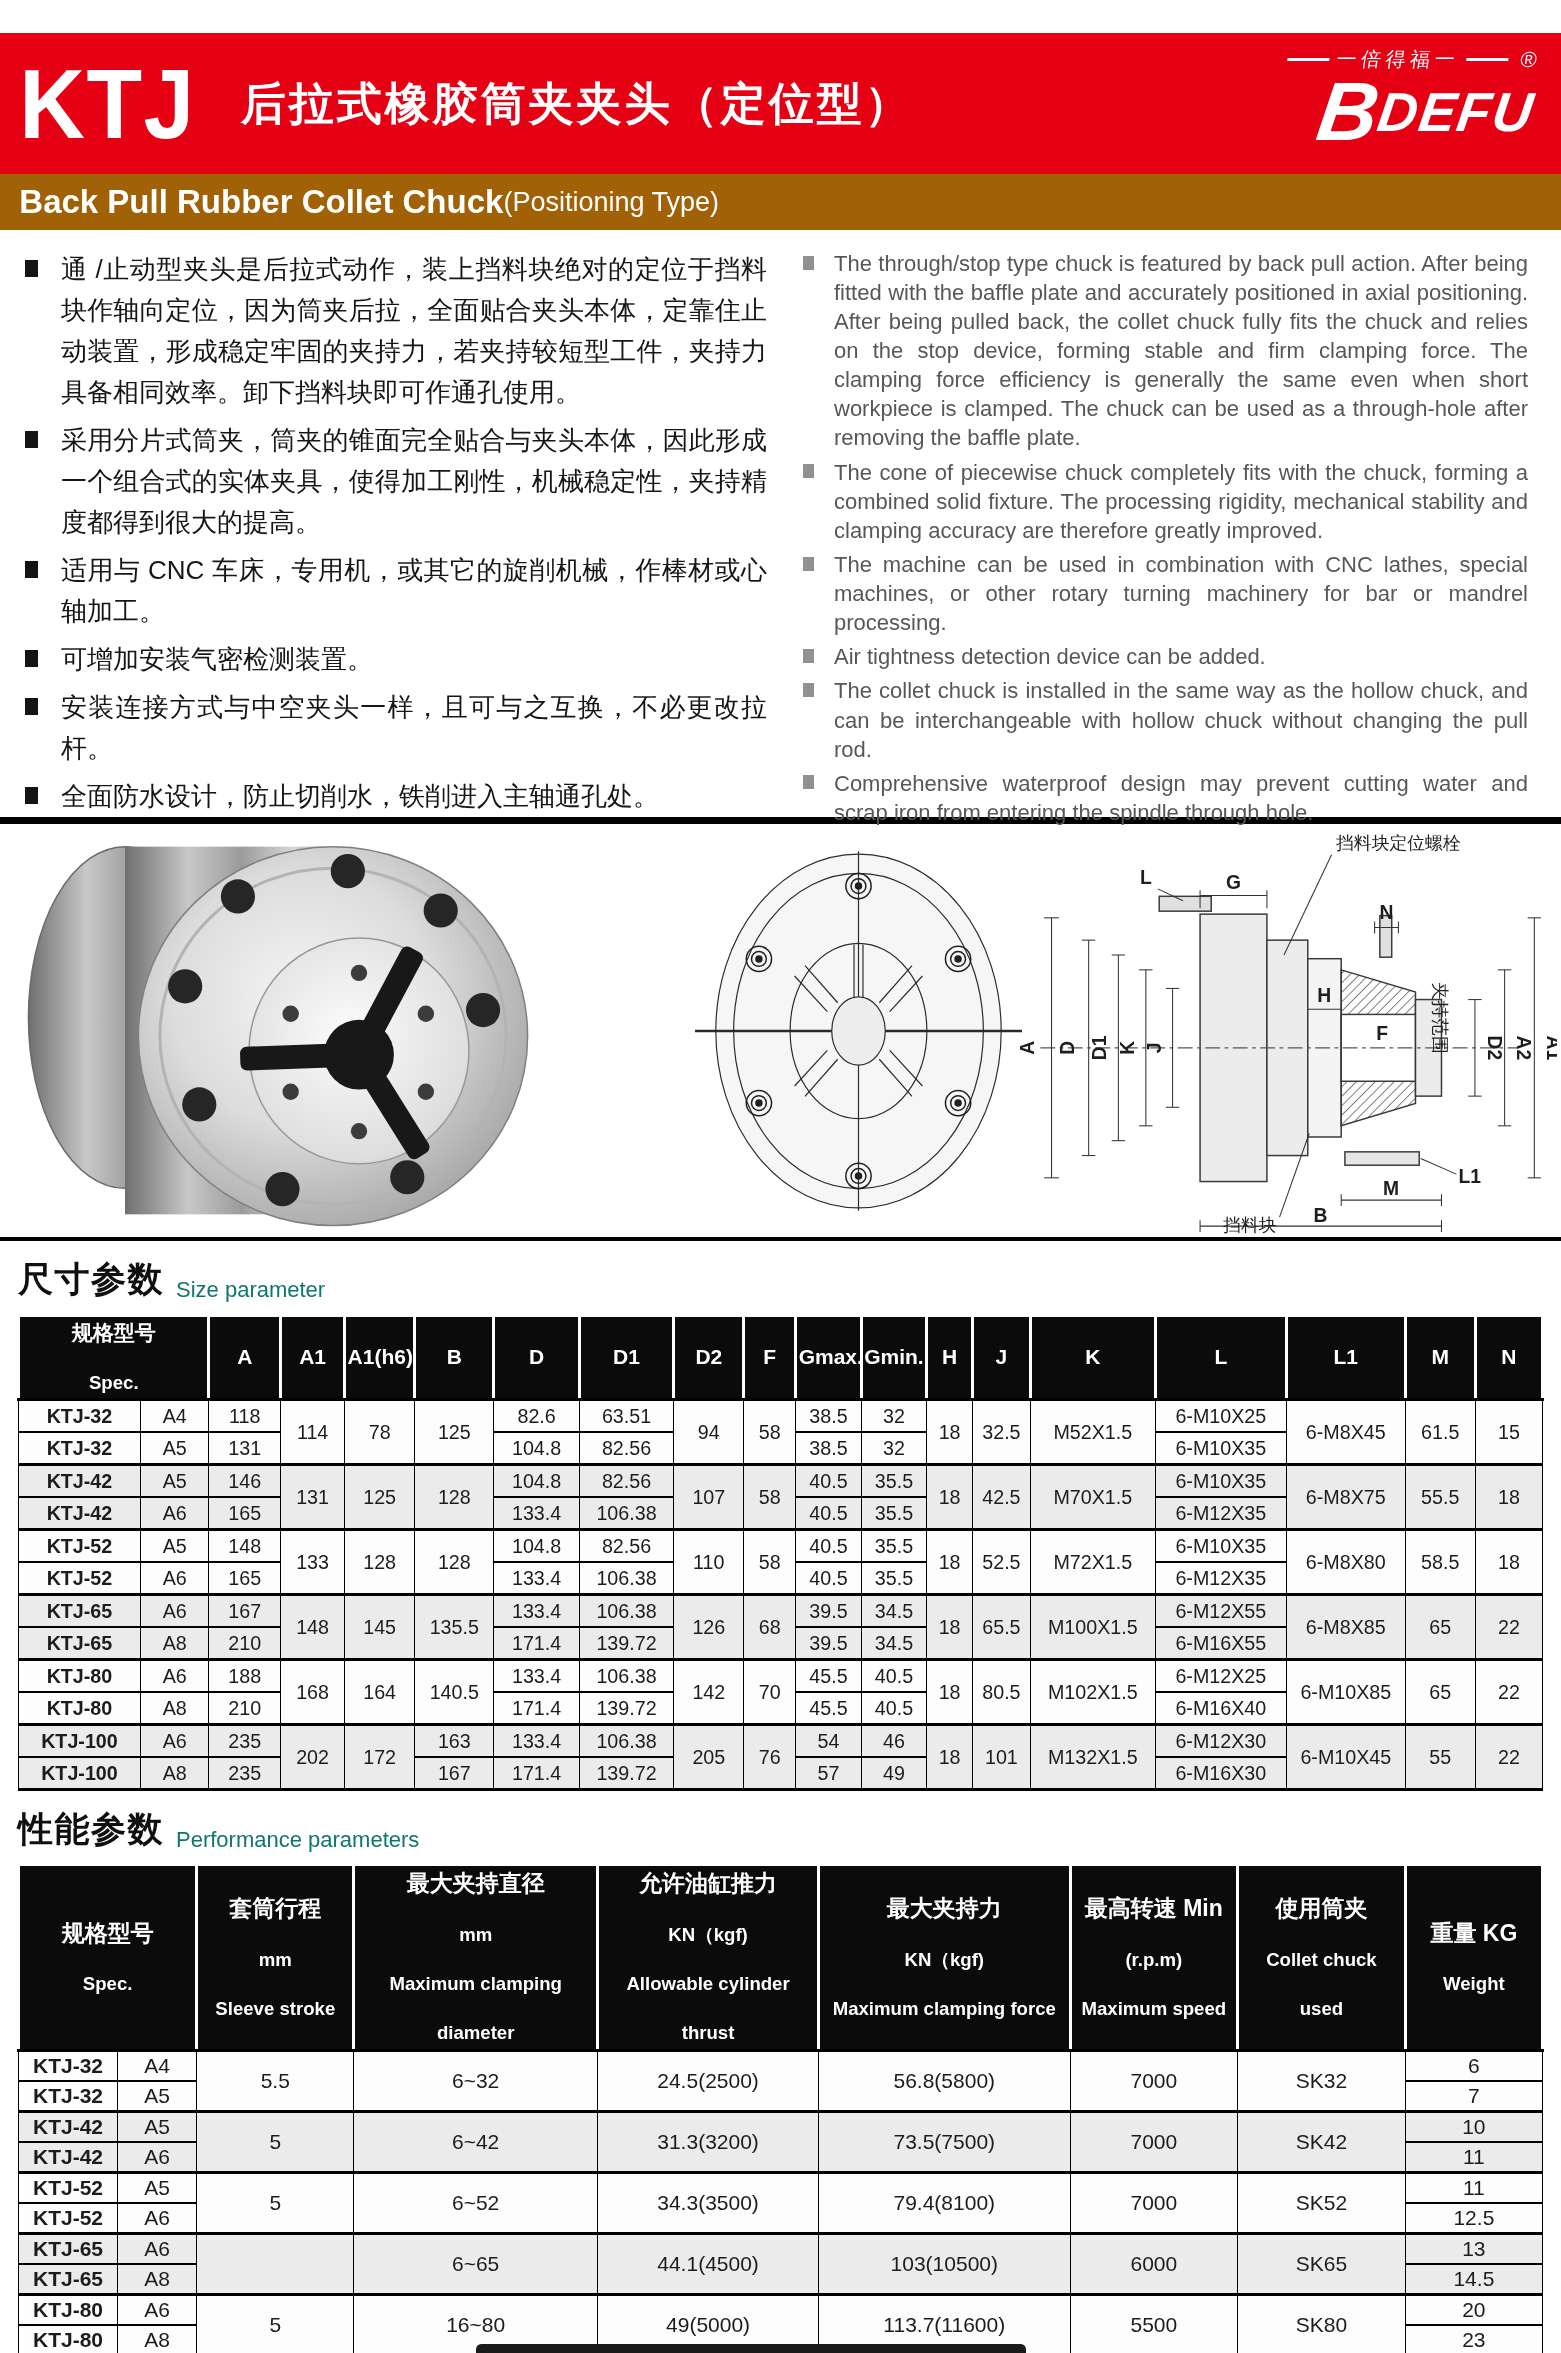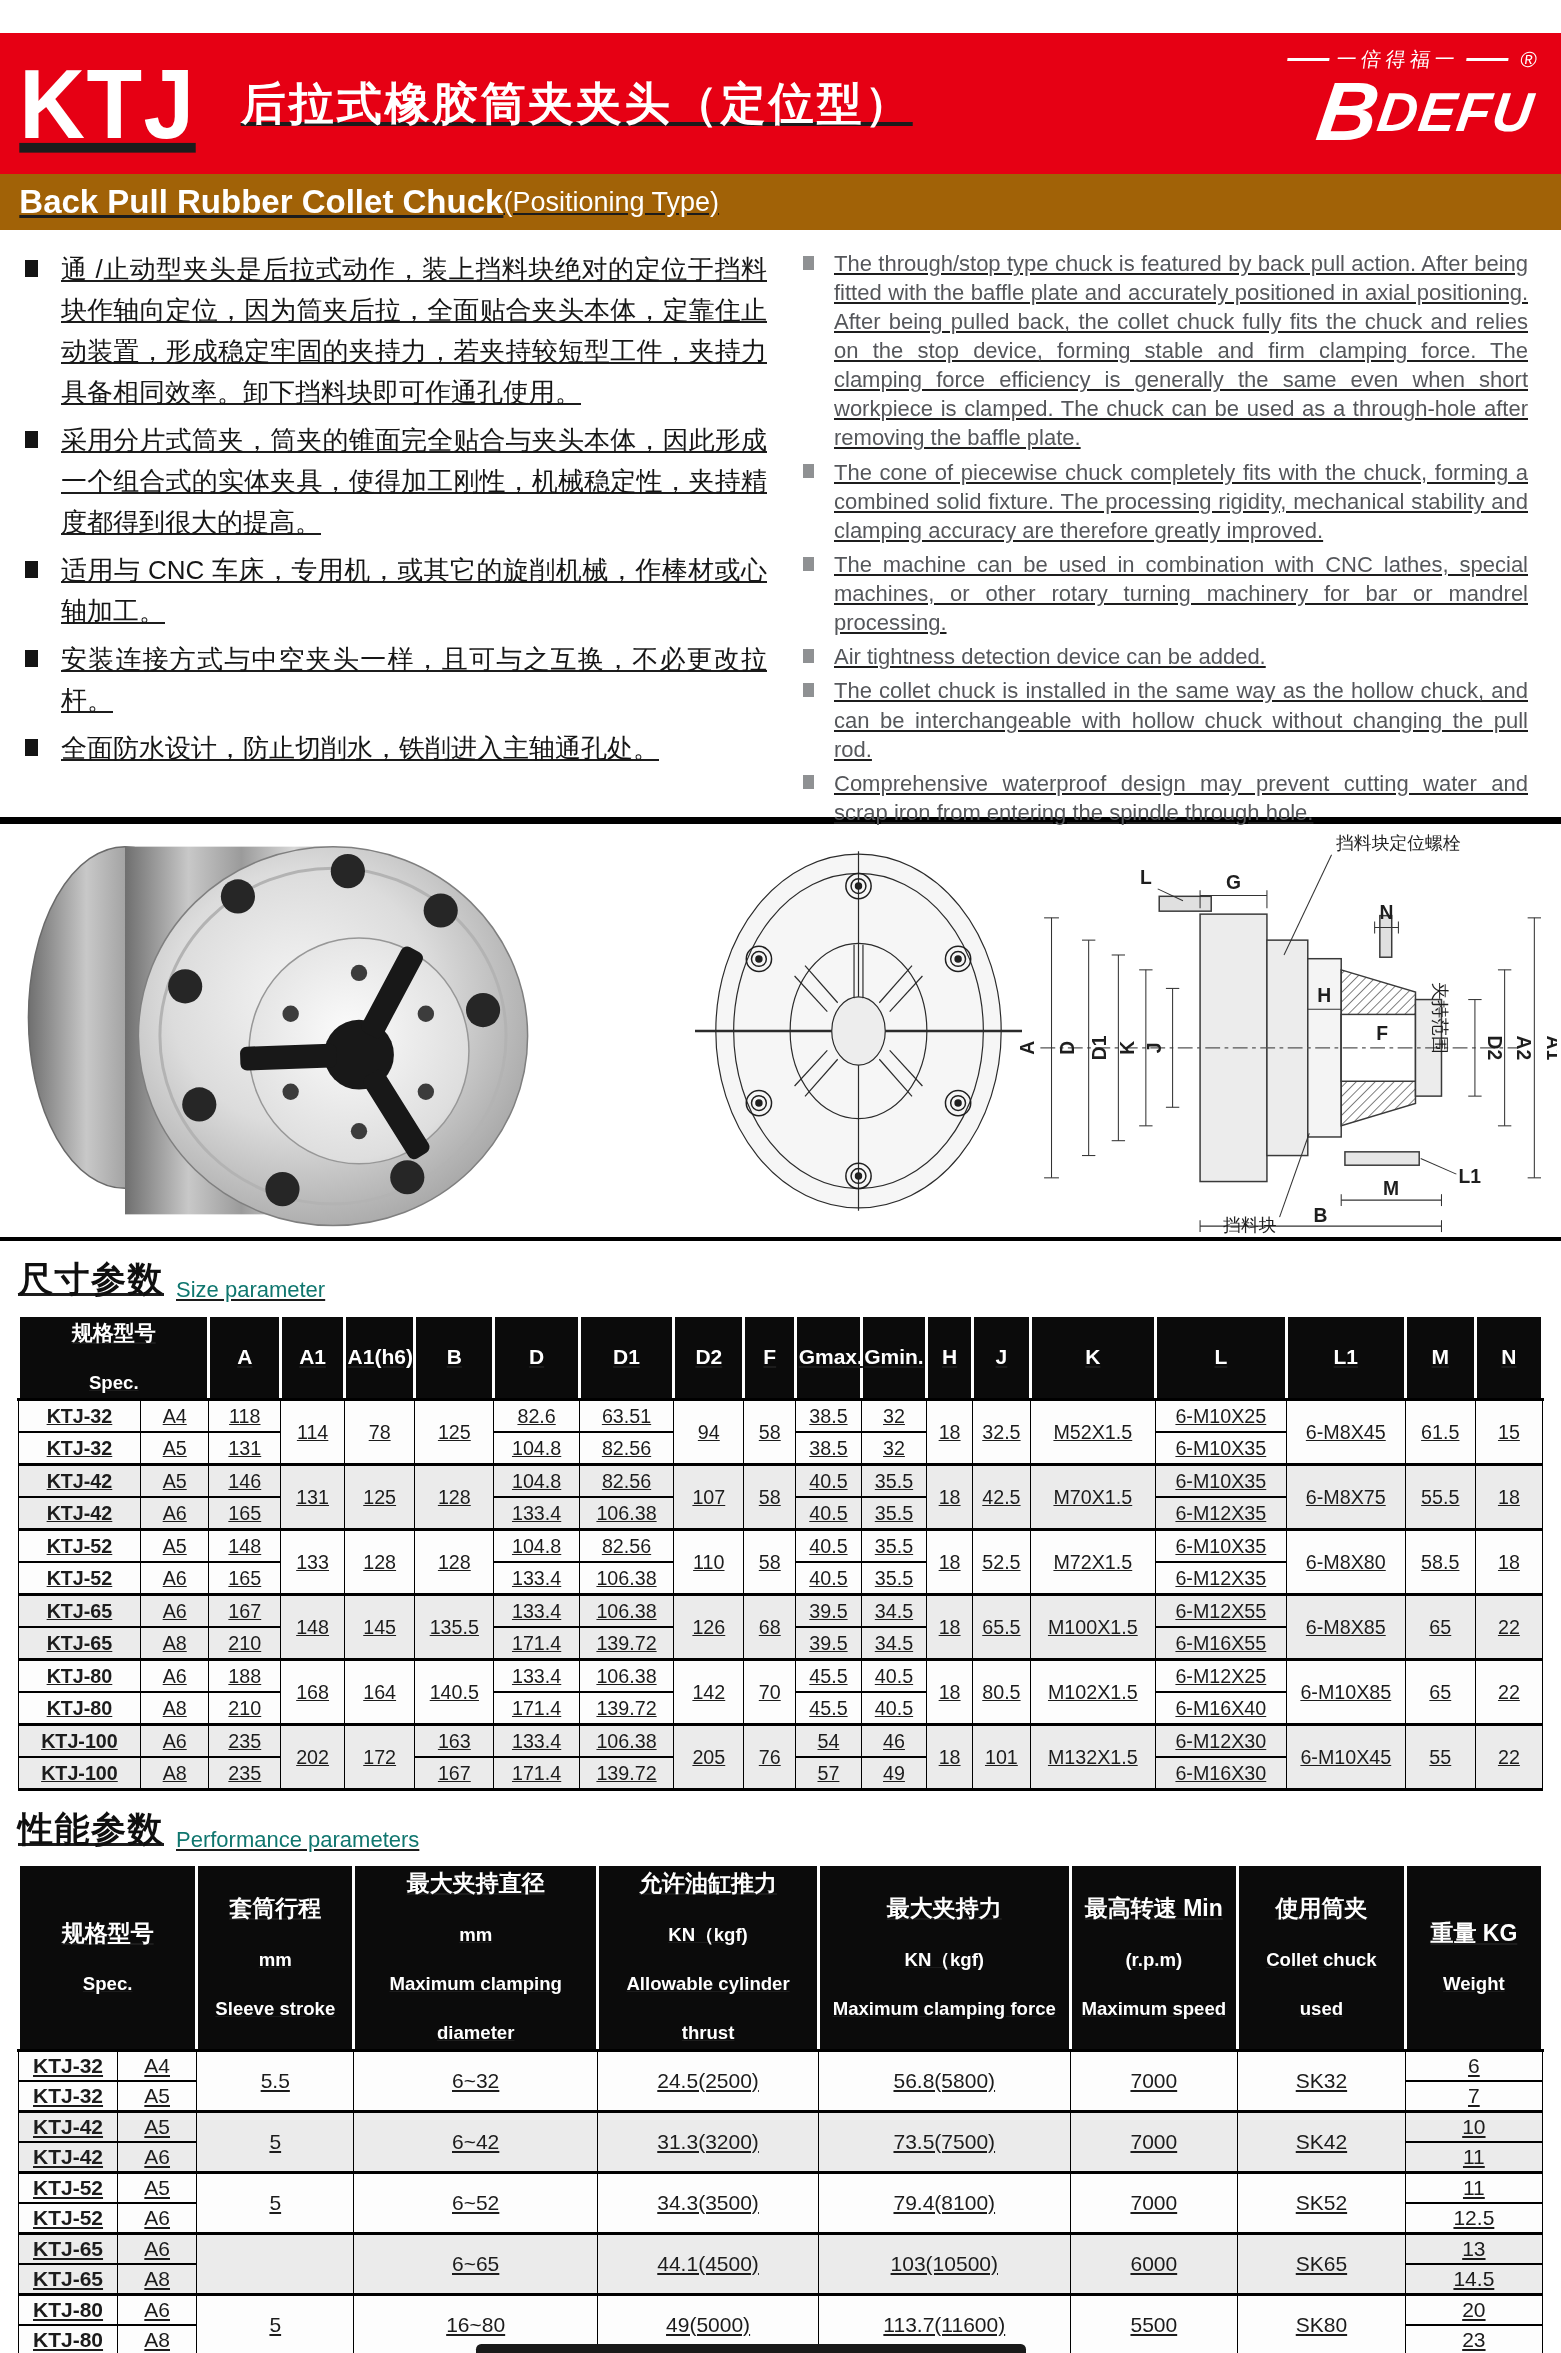--- a/index.html
+++ b/index.html
@@ -1,17 +1,17 @@
 <!DOCTYPE html>
 <html style="font-size:12px"><head>
 <meta charset="utf-8">
 <style>
   html,body{margin:0;padding:0;background:#ffffff;}
   .page{position:relative;width:1561px;height:2354px;background:#fff;overflow:hidden;
-        font-family:"Liberation Sans","DejaVu Sans",sans-serif;color:#1c1c1c;text-decoration:underline;}
+        font-family:"Liberation Sans","DejaVu Sans",sans-serif;color:#1c1c1c;}
   .top-white{height:33px;}
   
   .topbar{height:141px;background:#e60014;display:flex;align-items:center;position:relative;}
   .ktj{color:#fff;font-size:91px;font-weight:800;letter-spacing:1.5px;margin-left:19.3px;line-height:1;
        transform:scaleY(1.08);}
   .title-cn{color:#fff;font-size:45px;font-weight:bold;margin-left:45px;letter-spacing:3px;}
   .brand{position:absolute;right:25px;top:13.4px;color:#fff;text-align:right;transform:skewX(-8deg);}
   .brand-top{font-size:20px;letter-spacing:4.5px;display:flex;align-items:center;justify-content:flex-end;gap:7.4px;}
   .brand-top .dash{display:inline-block;width:42px;height:3.7px;background:#fff;}
   .brand-top .reg{font-size:22px;margin-left:4.5px;}
@@ -94,20 +94,21 @@
   <div class="subbar">
     <span class="sub-en">Back Pull Rubber Collet Chuck</span>
       <span class="sub-paren">(Positioning Type)</span>
   </div>
 
   <section class="features">
     <ul class="feat-cn">
         <li>通 /止动型夹头是后拉式动作，装上挡料块绝对的定位于挡料块作轴向定位，因为筒夹后拉，全面贴合夹头本体，定靠住止动装置，形成稳定牢固的夹持力，若夹持较短型工件，夹持力具备相同效率。卸下挡料块即可作通孔使用。</li>
         <li>采用分片式筒夹，筒夹的锥面完全贴合与夹头本体，因此形成一个组合式的实体夹具，使得加工刚性，机械稳定性，夹持精度都得到很大的提高。</li>
         <li>适用与 CNC 车床，专用机，或其它的旋削机械，作棒材或心轴加工。</li>
+        <li>可增加安装气密检测装置。</li>
         <li>安装连接方式与中空夹头一样，且可与之互换，不必更改拉杆。</li>
         <li>全面防水设计，防止切削水，铁削进入主轴通孔处。</li>
       </ul>
     <ul class="feat-en">
         <li>The through/stop type chuck is featured by back pull action. After being fitted with the baffle plate and accurately positioned in axial positioning. After being pulled back, the collet chuck fully fits the chuck and relies on the stop device, forming stable and firm clamping force. The clamping force efficiency is generally the same even when short workpiece is clamped. The chuck can be used as a through-hole after removing the baffle plate.</li>
         <li>The cone of piecewise chuck completely fits with the chuck, forming a combined solid fixture. The processing rigidity, mechanical stability and clamping accuracy are therefore greatly improved.</li>
         <li>The machine can be used in combination with CNC lathes, special machines, or other rotary turning machinery for bar or mandrel processing.</li>
         <li>Air tightness detection device can be added.</li>
         <li>The collet chuck is installed in the same way as the hollow chuck, and can be interchangeable with hollow chuck without changing the pull rod.</li>
         <li>Comprehensive waterproof design may prevent cutting water and scrap iron from entering the spindle through hole.</li>

